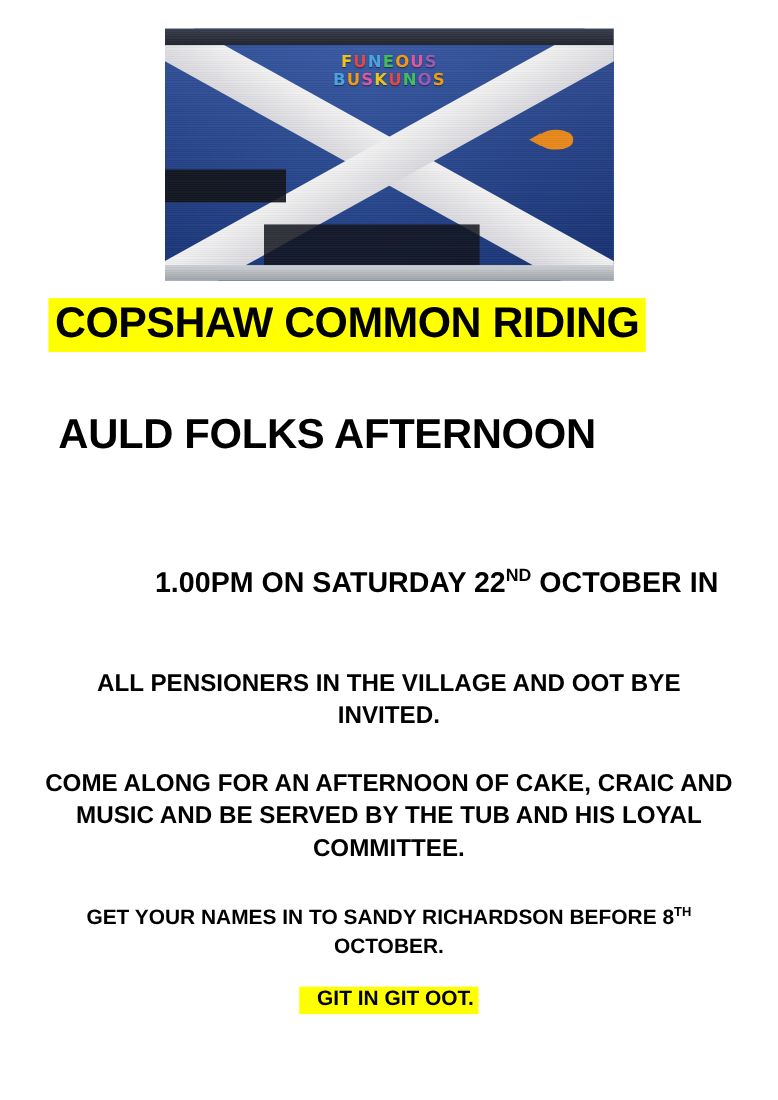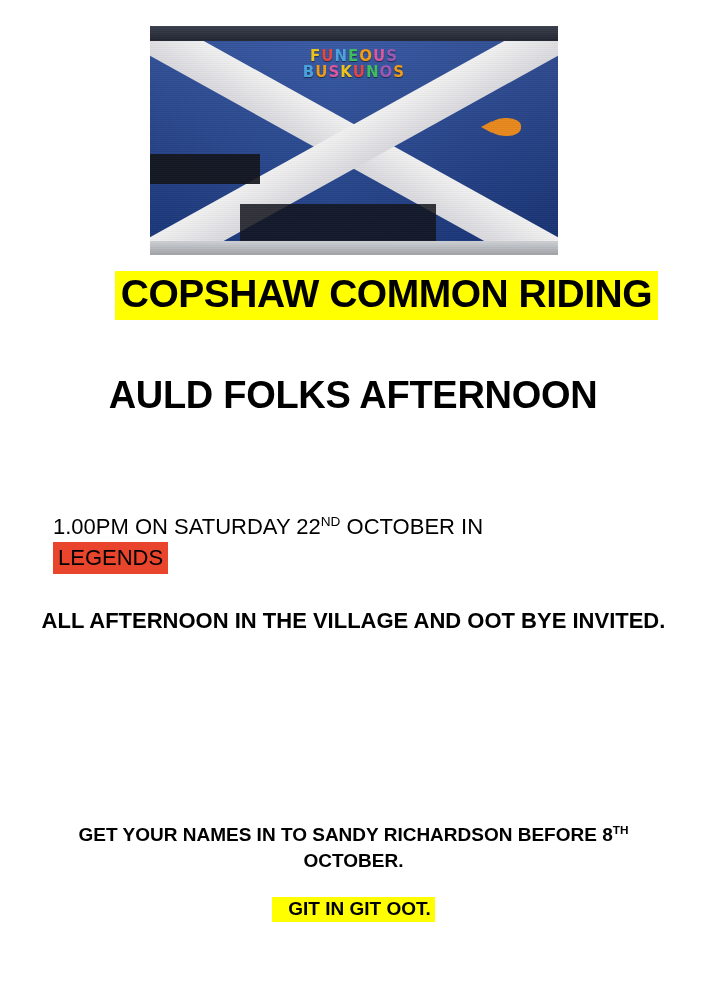--- a/index.html
+++ b/index.html
@@ -143,52 +143,52 @@
       repeating-linear-gradient(0deg, rgba(255,255,255,0.03) 0 1px, rgba(0,0,0,0.03) 1px 2px);
     pointer-events: none;
   }
 
   
   .title-band {
     position: absolute;
     left: 44px;
     top: 271px;
     width: 614px;
-    text-align: right;
+    text-align: left;
   }
   .title-band .hl {
     background: #ffff00;
     font-size: 39px;
     font-weight: bold;
     letter-spacing: -0.5px;
     padding: 3px 6px 5px 6px;
     display: inline-block;
     line-height: 1.05;
   }
 
   .headline {
     position: absolute;
     left: 53px;
     top: 374px;
     width: 600px;
-    text-align: center;
+    text-align: left;
     font-size: 38px;
     font-weight: bold;
     line-height: 1.12;
     letter-spacing: -0.3px;
   }
 
   .line-when {
     position: absolute;
     left: 53px;
     top: 512px;
     width: 600px;
-    text-align: left;
-    font-size: 22px;
-    font-weight: normal;
+    text-align: right;
+    font-size: 26px;
+    font-weight: bold;
     line-height: 1.35;
   }
   .venue {
     background: #e8452c;
     padding: 1px 5px 2px 5px;
     display: inline-block;
   }
   sup {
     font-size: 0.62em;
     vertical-align: super;
@@ -259,27 +259,25 @@
   <div class="title-band">
     <span class="hl">COPSHAW COMMON RIDING</span>
   </div>
 
   <div class="headline">
     <div>AULD FOLKS AFTERNOON</div>
   </div>
 
   <div class="line-when">
     <span>1.00PM ON SATURDAY 22</span><sup>ND</sup><span> OCTOBER IN</span>
-    <div>
-      <span class="venue">LEGENDS</span>
-    </div>
-  </div>
-
-  <div class="para p1">ALL AFTERNOON IN THE VILLAGE AND OOT BYE INVITED.</div>
-
+  </div>
+
+  <div class="para p1">ALL PENSIONERS IN THE VILLAGE AND OOT BYE INVITED.</div>
+
+  <div class="para p2">COME ALONG FOR AN AFTERNOON OF CAKE, CRAIC AND MUSIC AND BE SERVED BY THE TUB AND HIS LOYAL COMMITTEE.</div>
 
   <div class="para p3">
     <span>GET YOUR NAMES IN TO SANDY RICHARDSON BEFORE 8</span><sup>TH</sup><span> OCTOBER.</span>
   </div>
 
   <div class="footer">
     <span class="hl">GIT IN GIT OOT.</span>
   </div>
 
 </div>

